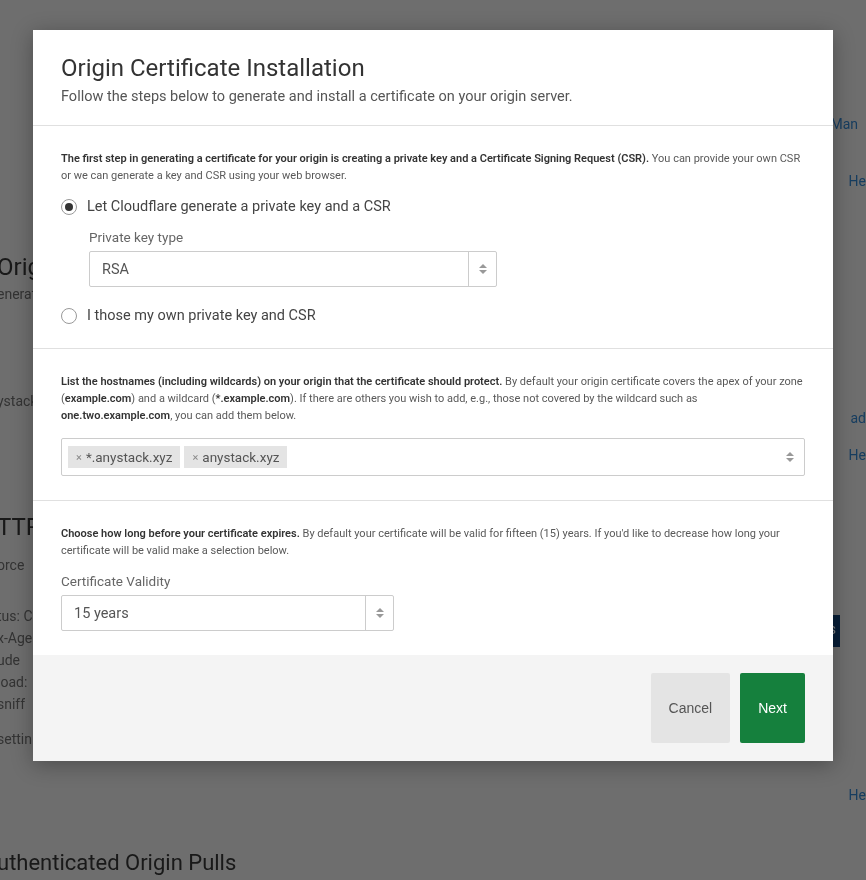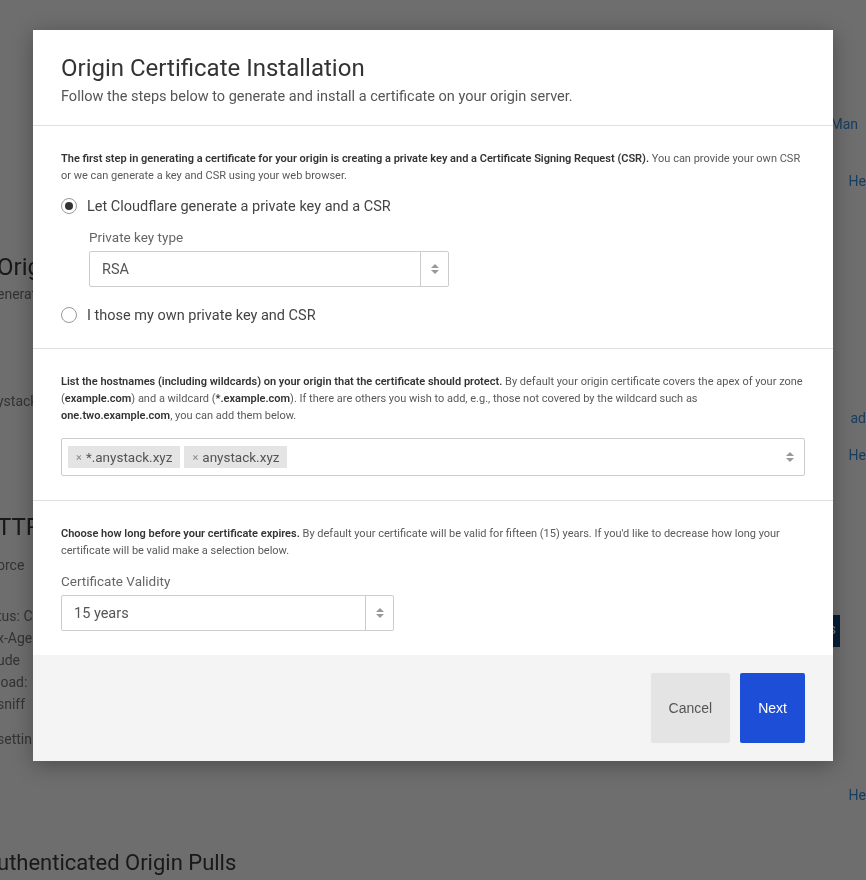--- a/index.html
+++ b/index.html
@@ -59,21 +59,21 @@
   line-height: 1.55;
   color: #595959;
   margin-bottom: 14px;
 }
 .modal-section p strong {
   color: #333;
   font-weight: 600;
 }
 .radio-row {
   display: flex;
-  align-items: flex-start;
+  align-items: center;
   gap: 10px;
   margin-bottom: 14px;
   cursor: pointer;
 }
 .radio {
   width: 16px;
   height: 16px;
   border: 1px solid #999;
   border-radius: 50%;
   display: flex;
@@ -97,21 +97,21 @@
   margin-bottom: 20px;
 }
 .field-label {
   font-size: 13.5px;
   color: #666;
   margin-bottom: 6px;
   display: block;
 }
 .select-wrap {
   display: flex;
-  width: 360px;
+  width: 408px;
   border: 1px solid #ccc;
   border-radius: 2px;
   height: 36px;
   background: #fff;
 }
 .select-wrap.small { width: 333px; }
 .select-display {
   flex: 1;
   padding: 0 12px;
   display: flex;
@@ -177,21 +177,21 @@
   font-size: 14px;
   border: none;
   border-radius: 2px;
   cursor: pointer;
 }
 .btn-cancel {
   background: #e4e4e4;
   color: #555;
 }
 .btn-next {
-  background: #1d4ed8;
+  background: #15803d;
   color: #fff;
   font-weight: 500;
 }
 .bg-text {
   position: absolute;
   color: #666;
   font-size: 14px;
   overflow: hidden;
   white-space: nowrap;
 }

